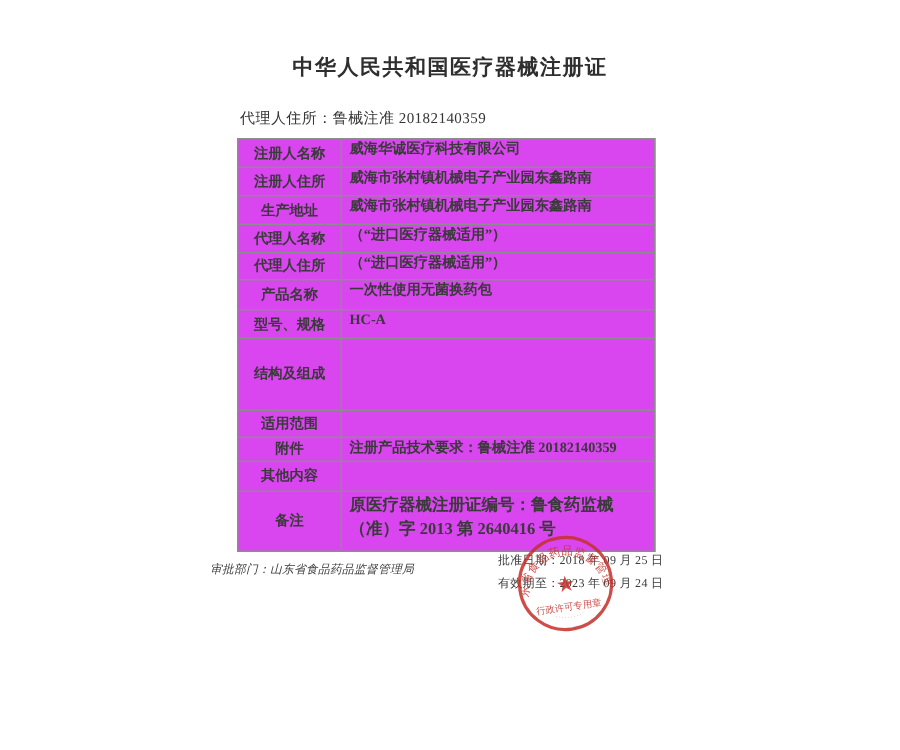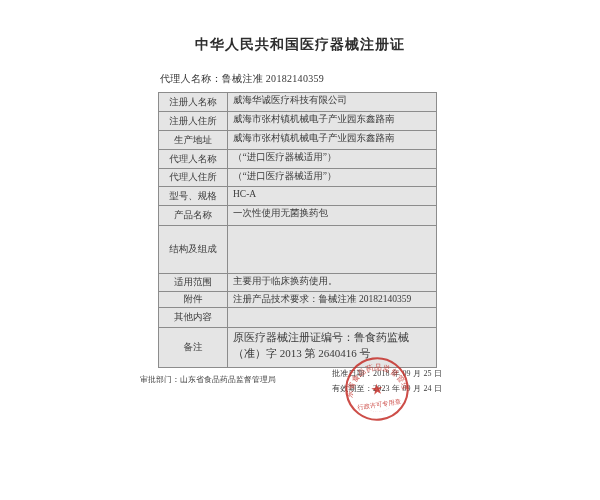--- a/index.html
+++ b/index.html
@@ -9,59 +9,59 @@
   }
   .title{
     position:absolute;top:36px;left:0;width:600px;text-align:center;
     font-size:14px;letter-spacing:1px;color:#2e2e2e;font-weight:600;
   }
   .regline{
     position:absolute;top:72px;left:160px;font-size:10px;color:#353535;letter-spacing:.3px;
   }
   .cert-table{
     position:absolute;top:92px;left:158px;width:279px;
-    border:1px solid #8c8c8c;box-sizing:border-box;background:#e5e5e5;
+    border:1px solid #8c8c8c;box-sizing:border-box;background:#d946ef;font-weight:bold;
   }
   .row{display:flex;box-sizing:border-box;border-bottom:1px solid #8c8c8c;}
   .row:last-child{border-bottom:none;}
   .cl{
     width:69px;box-sizing:border-box;border-right:1px solid #8c8c8c;
     display:flex;align-items:center;justify-content:center;text-align:center;
     font-size:9.5px;color:#3a3a3a;padding:0 2px;flex-shrink:0;
   }
   .cv{
     flex:1;display:flex;align-items:flex-start;box-sizing:border-box;
     font-size:9.5px;color:#3a3a3a;padding:1px 4px 1px 5px;line-height:12px;
   }
   .cv span{width:100%;}
   .h19{height:19px}.h18{height:18px}.h20{height:20px}.h48{height:48px}.h16{height:16px}.h39{height:39px}
   .multi{font-size:8.5px;line-height:12px;text-align:justify;}
   .remark{font-size:11px;line-height:16px;}
   .dept{
-    position:absolute;top:374px;left:140px;font-size:7.8px;color:#3c3c3c;letter-spacing:.2px;
+    position:absolute;top:374px;left:140px;font-size:7.8px;color:#3c3c3c;letter-spacing:.2px;font-style:italic;
   }
   .dates{
     position:absolute;top:367px;left:332px;font-size:8px;color:#3c3c3c;line-height:14.5px;letter-spacing:.2px;
   }
   .stamp{
     position:absolute;left:344px;top:356px;width:66px;height:66px;
     transform:rotate(-8deg);opacity:.85;pointer-events:none;
   }
   .stamp svg{display:block;}
   .stamp text, .stamp textPath{font-family:"DejaVu Sans","Liberation Sans",sans-serif;}
 </style>
 </head>
 <body>
 
 <div class="page">
 
   <div class="title">中华人民共和国医疗器械注册证</div>
 
   <div class="regline">
-    <span>代理人名称：</span><span>鲁械注准 20182140359</span>
+    <span>代理人住所：</span><span>鲁械注准 20182140359</span>
   </div>
 
   <div class="cert-table">
     <div class="row h19">
       <div class="cl">注册人名称</div>
       <div class="cv">
           <span>威海华诚医疗科技有限公司</span>
         </div>
     </div>
     <div class="row h19">
@@ -81,40 +81,37 @@
       <div class="cv">
           <span>（“进口医疗器械适用”）</span>
         </div>
     </div>
     <div class="row h18">
       <div class="cl">代理人住所</div>
       <div class="cv">
           <span>（“进口医疗器械适用”）</span>
         </div>
     </div>
+    <div class="row h20">
+      <div class="cl">产品名称</div>
+      <div class="cv">
+          <span>一次性使用无菌换药包</span>
+        </div>
+    </div>
     <div class="row h19">
       <div class="cl">型号、规格</div>
       <div class="cv">
           <span>HC-A</span>
-        </div>
-    </div>
-    <div class="row h20">
-      <div class="cl">产品名称</div>
-      <div class="cv">
-          <span>一次性使用无菌换药包</span>
         </div>
     </div>
     <div class="row h48">
       <div class="cl">结构及组成</div>
     </div>
     <div class="row h18">
       <div class="cl">适用范围</div>
-      <div class="cv">
-          <span>主要用于临床换药使用。</span>
-        </div>
     </div>
     <div class="row h16">
       <div class="cl">附件</div>
       <div class="cv">
           <span>注册产品技术要求：鲁械注准 20182140359</span>
         </div>
     </div>
     <div class="row h20">
       <div class="cl">其他内容</div>
       <div class="cv">

